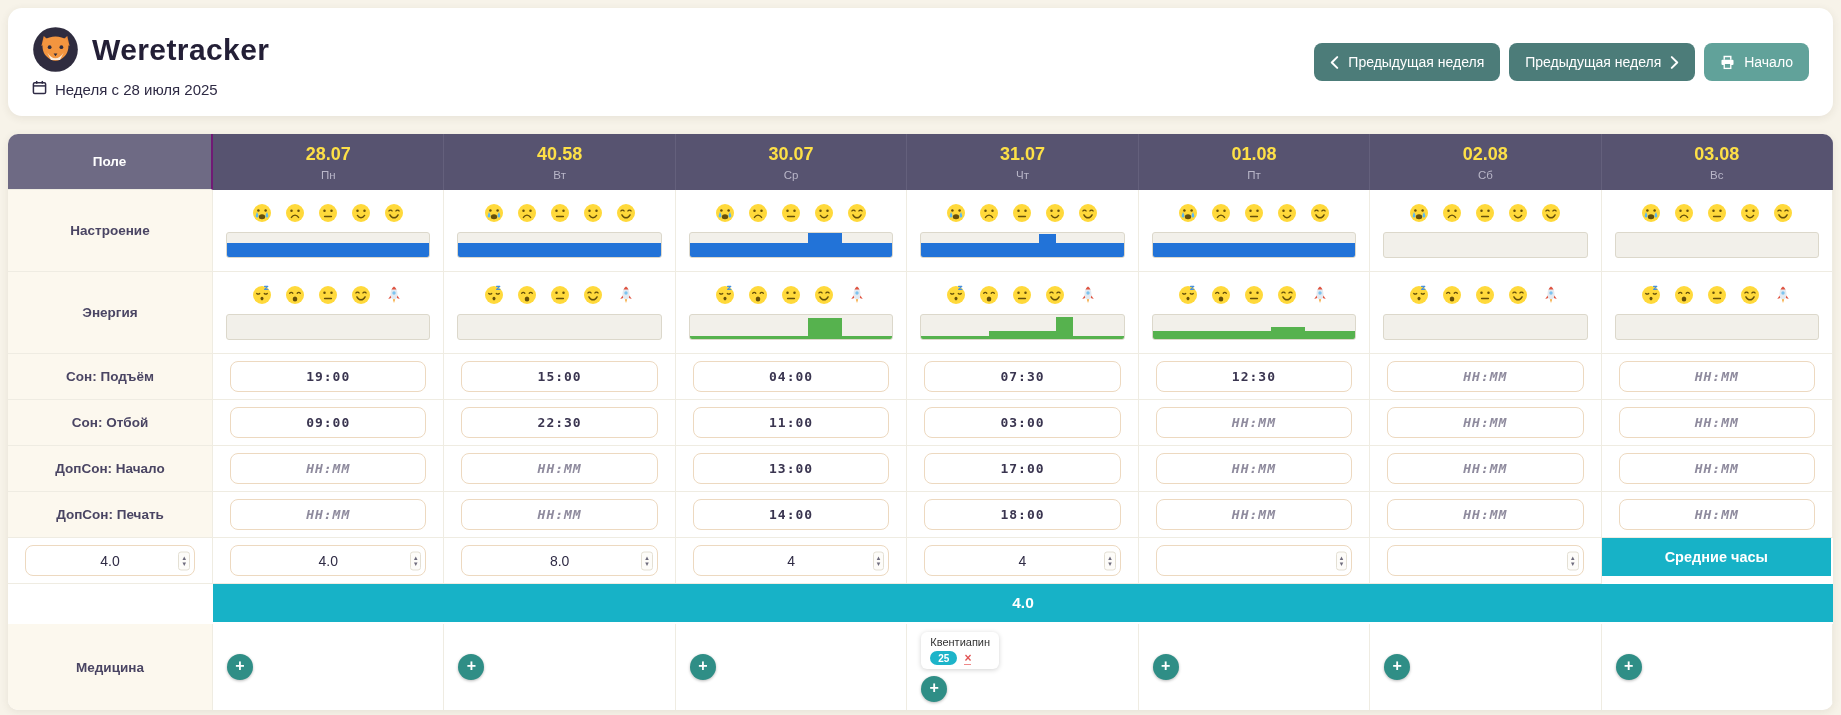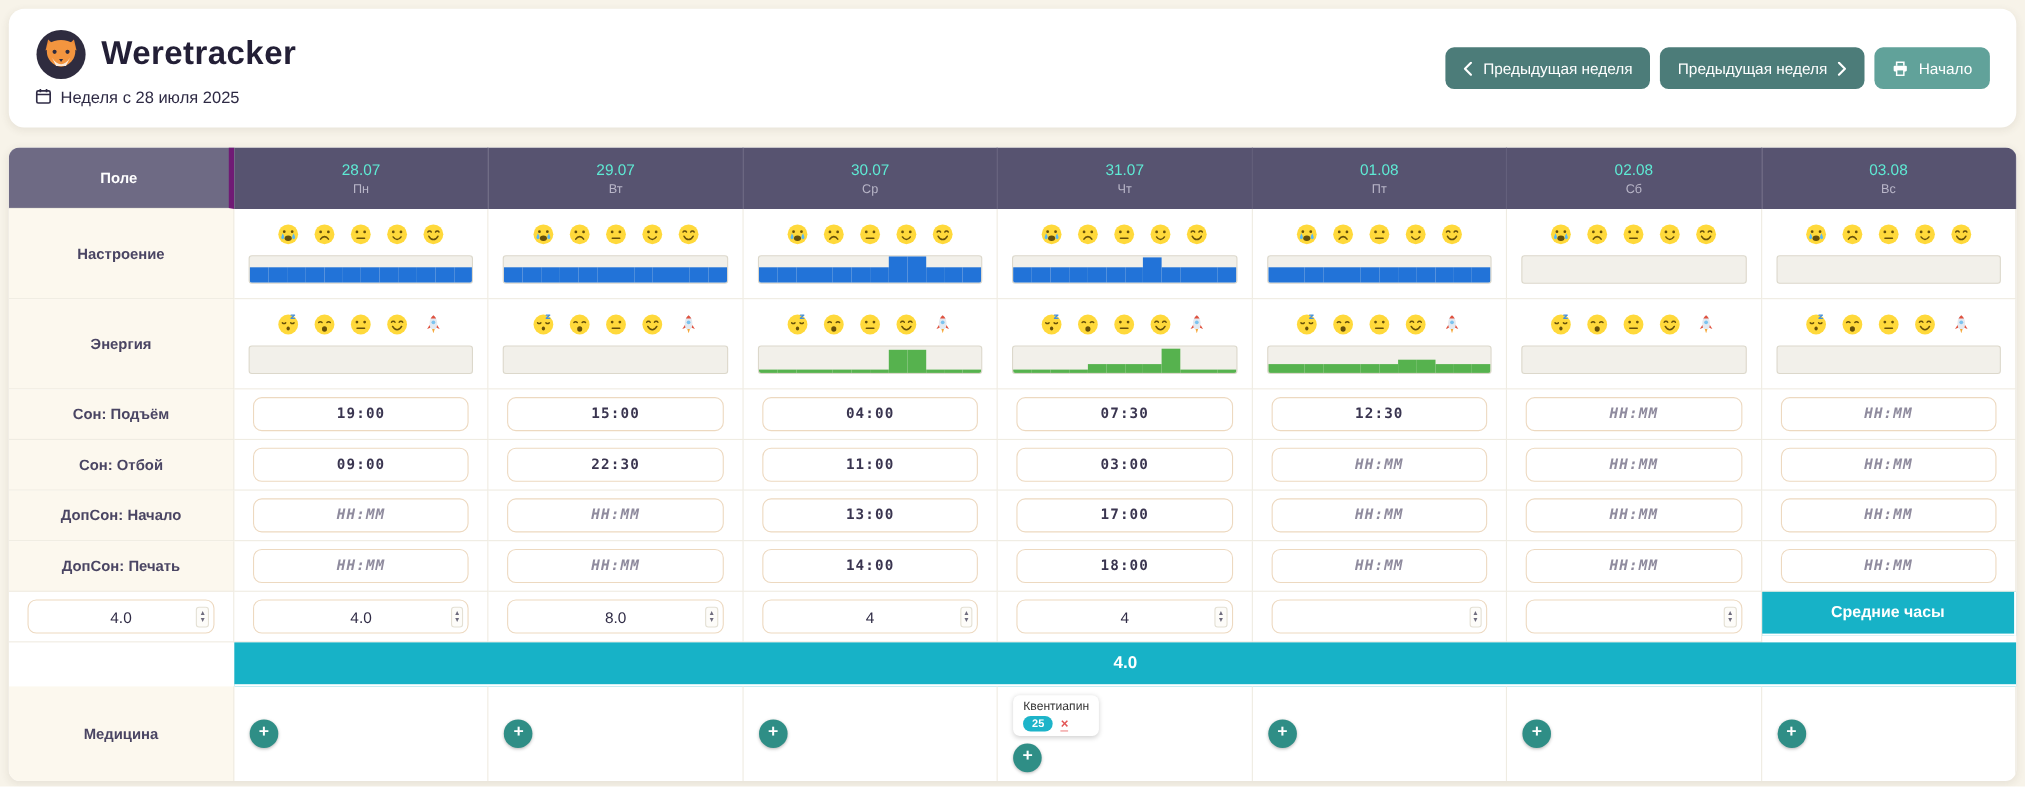--- a/index.html
+++ b/index.html
@@ -23,23 +23,23 @@
   .btn.light{background:#61a29a}
   .btn .ichold{display:flex;align-items:center}
 
   
   .table-card{margin:18px 8px 0;background:#fff;border-radius:10px;overflow:hidden;
     box-shadow:0 2px 8px rgba(70,60,30,.09)}
   .grid{display:grid;grid-template-columns:205px repeat(7,1fr)}
   .cell{border-right:1px solid #efece2;border-bottom:1px solid #efece2;
     display:flex;align-items:center;justify-content:center;min-width:0}
 
-  .hfield{background:#6e6a84;height:56px;color:#fff;font-size:13.5px;font-weight:bold;border-right:5px solid #701a75}
+  .hfield{background:#6e6a84;height:56px;color:#fff;font-size:13.5px;font-weight:bold;border-right:2px solid #701a75}
   .hday{background:#575370;height:56px;flex-direction:column;gap:4px;border-right:1px solid #64607c;border-bottom:none}
-  .hdate{color:#5eead4;font-size:14px;font-weight:normal}
+  .hdate{color:#fde047;font-size:18px;font-weight:bold}
   .hweek{color:#b9b6c8;font-size:11.5px}
 
   .rlabel{background:#fcf8ee;font-weight:bold;font-size:13.5px;color:#4a4563;text-align:center;padding:4px}
 
   .scale-cell{flex-direction:column;gap:9px;padding:10px 13px;height:82px;justify-content:center}
   .emoji-row{display:flex;gap:13px;align-items:center}
   .ic{width:20px;height:20px;display:inline-block;cursor:pointer}
   .ic svg{width:100%;height:100%;display:block}
   .chart{width:100%;height:26px;background:#f2f0ea;border:1px solid #dcd8cb;border-radius:3px;
     display:flex;align-items:flex-end;overflow:hidden}
@@ -140,21 +140,21 @@
 <main class="table-card">
   <div class="grid">
 
     <div class="cell hfield">
       <span>Поле</span>
     </div>
     <div style="display:contents" id="head-days"><div class="cell hday">
           <div class="hdate">28.07</div>
           <div class="hweek">Пн</div>
         </div><div class="cell hday">
-          <div class="hdate">29.07</div>
+          <div class="hdate">40.58</div>
           <div class="hweek">Вт</div>
         </div><div class="cell hday">
           <div class="hdate">30.07</div>
           <div class="hweek">Ср</div>
         </div><div class="cell hday">
           <div class="hdate">31.07</div>
           <div class="hweek">Чт</div>
         </div><div class="cell hday">
           <div class="hdate">01.08</div>
           <div class="hweek">Пт</div>

